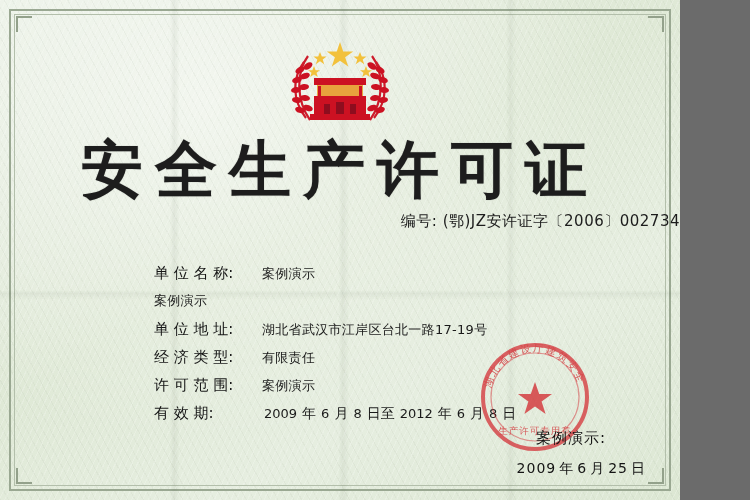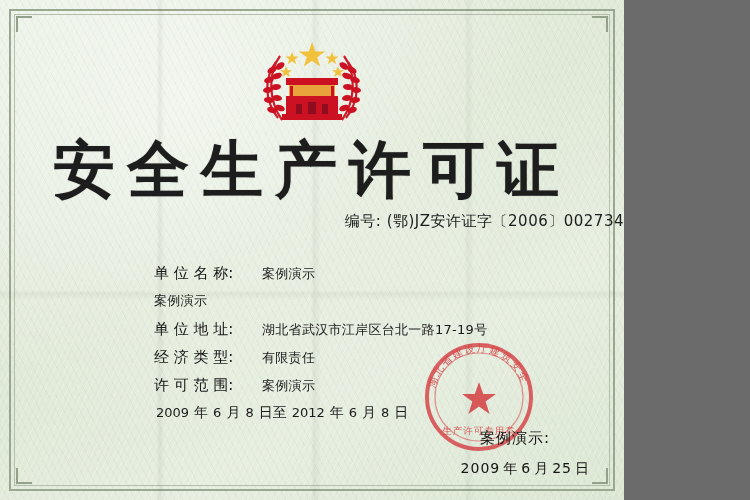--- a/index.html
+++ b/index.html
@@ -2,21 +2,21 @@
 <html><head>
 <meta charset="utf-8">
 <style>
   html, body {
     margin: 0;
     padding: 0;
     background: #6b6b6b;
   }
   #page {
     position: relative;
-    width: 624px;
+    width: 680px;
     height: 500px;
     overflow: hidden;
     font-family: "DejaVu Sans", "Liberation Sans", sans-serif;
     background:
       radial-gradient(ellipse at 30% 20%, rgba(255,255,255,0.55), rgba(255,255,255,0) 60%),
       linear-gradient(150deg, #e9f0e4 0%, #e4ecdd 20%, #dfe9d6 45%, #e6eee0 70%, #dce7d3 100%);
   }
   
   #page::before {
     content: "";
@@ -272,20 +272,21 @@
         <div class="label">经 济 类 型:</div>
         <div class="value">有限责任</div>
       </div>
 
       <div class="row">
         <div class="label">许 可 范 围:</div>
         <div class="value">案例演示</div>
       </div>
 
       <div class="row validity">
+        <div class="label">有 效 期:</div>
         <div class="value">
           <em>2009</em><span class="cjk">年</span><em>6</em><span class="cjk">月</span><em>8</em><span class="cjk">日至</span><em>2012</em><span class="cjk">年</span><em>6</em><span class="cjk">月</span><em>8</em><span class="cjk">日</span>
         </div>
       </div>
     </div>
 
     <div class="seal">
       <svg viewBox="0 0 118 118" width="118" height="118" aria-hidden="true">
         <defs>
           <path id="sealArc" d="M 59,109 A 50,50 0 1 1 59,9 A 50,50 0 1 1 59,109"></path>

